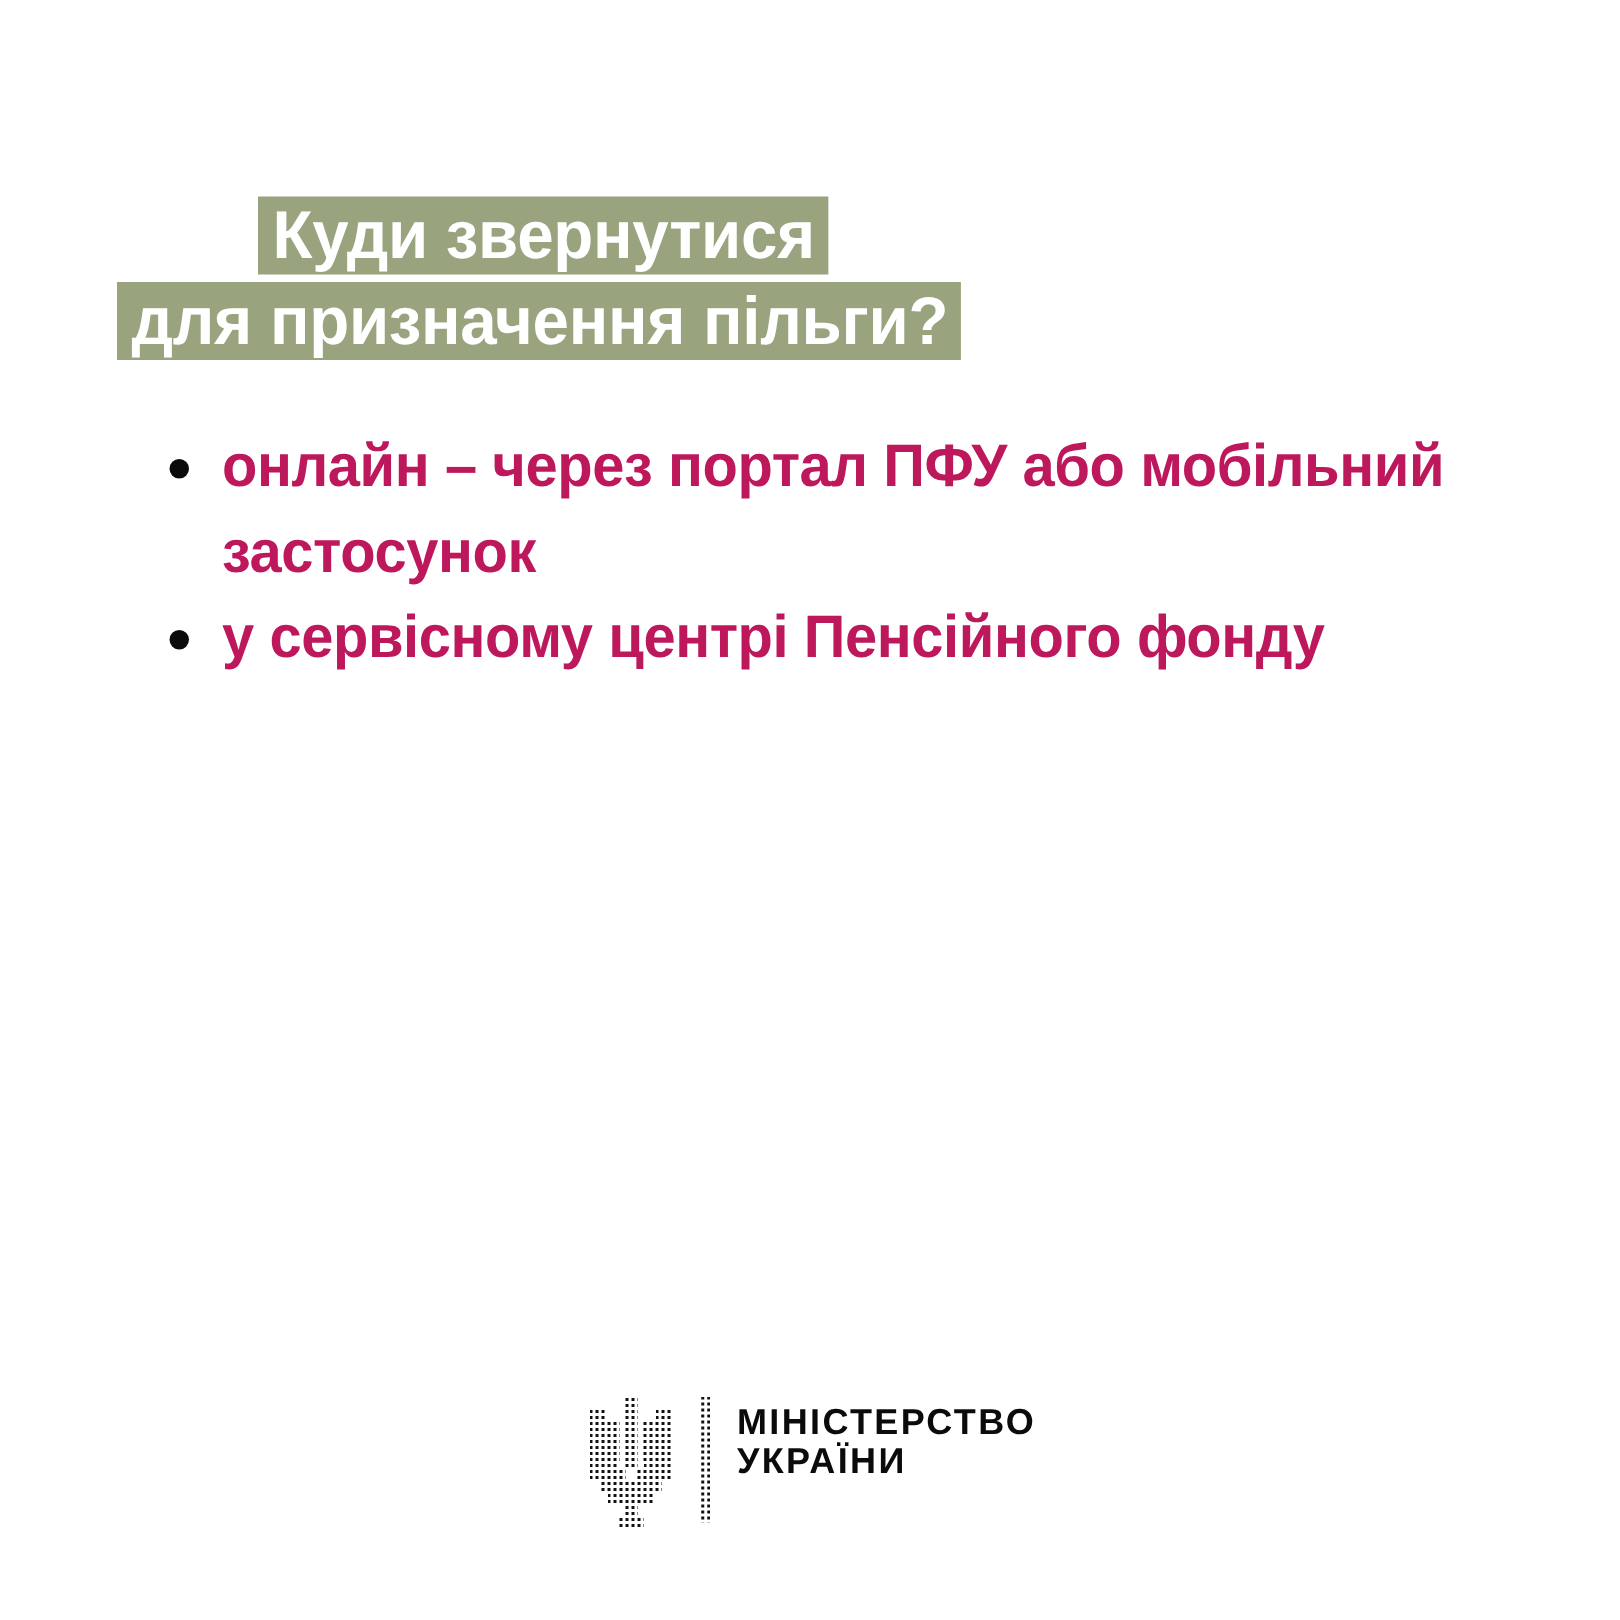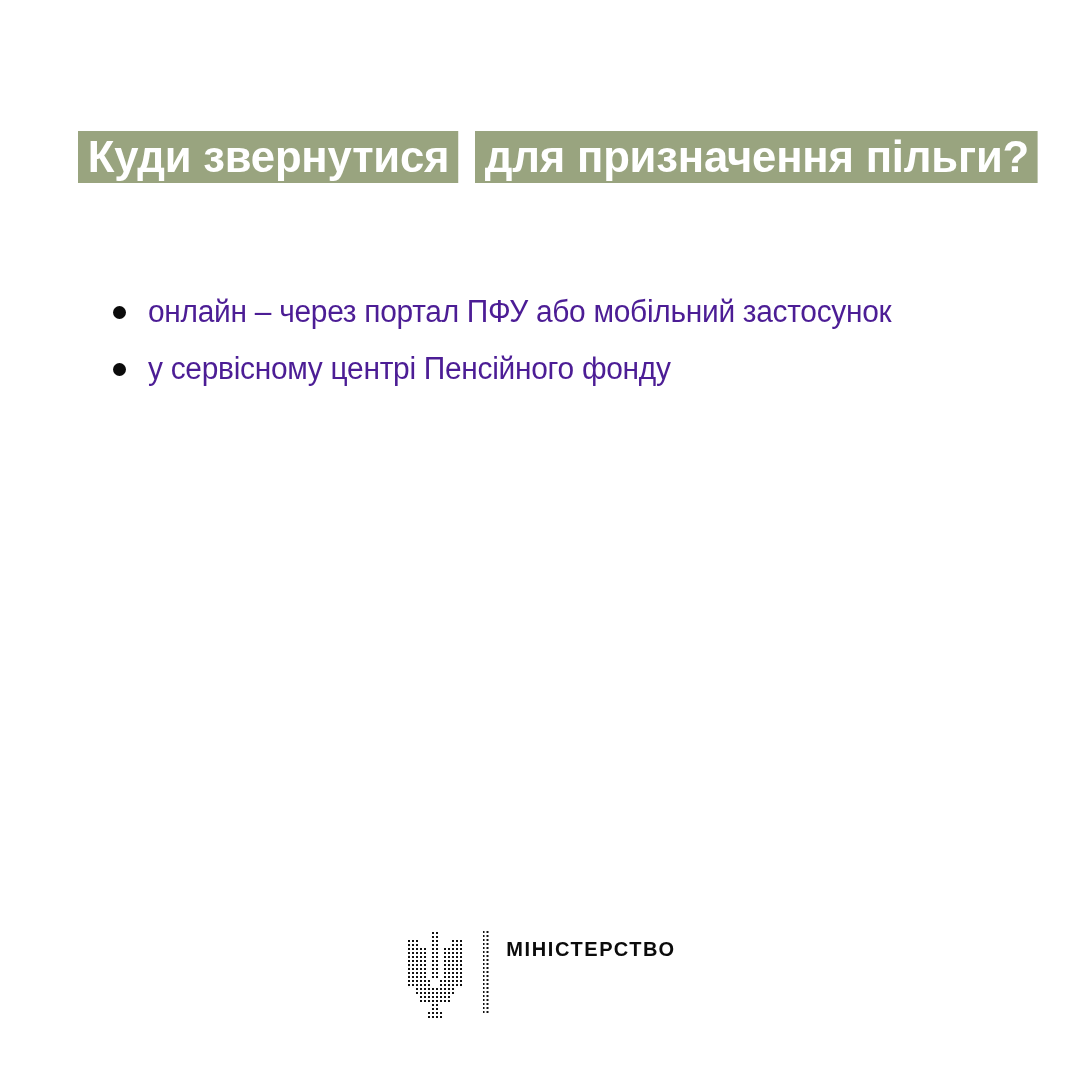--- a/index.html
+++ b/index.html
@@ -23,20 +23,21 @@
     background: #ffffff;
     box-sizing: border-box;
   }
 
   
   .title-block {
     position: absolute;
     left: 78px;
     top: 131px;
     display: flex;
+    flex-direction: column;
     align-items: center;
     gap: 5px;
   }
   .title-line {
     display: inline-block;
     background: #99a47f;
     color: #ffffff;
     font-size: 45px;
     line-height: 52px;
     font-weight: 700;
@@ -54,24 +55,24 @@
     left: 104px;
     top: 283px;
     width: 920px;
     margin: 0;
     padding: 0;
     list-style: none;
   }
   .bullet-item {
     position: relative;
     padding-left: 44px;
-    color: #4c1d95;
-    font-size: 31px;
+    color: #be185d;
+    font-size: 40px;
     line-height: 57px;
-    font-weight: 400;
+    font-weight: 700;
     letter-spacing: -0.3px;
     font-stretch: condensed;
     margin: 0;
   }
   .bullet-item .dot {
     position: absolute;
     left: 9px;
     top: 23px;
     width: 13px;
     height: 13px;
@@ -112,21 +113,21 @@
     flex: 0 0 auto;
   }
   .ministry-name {
     display: flex;
     flex-direction: column;
     justify-content: flex-start;
     padding-top: 8px;
   }
   .ministry-line {
     color: #0b0b0b;
-    font-size: 20px;
+    font-size: 24px;
     line-height: 26px;
     font-weight: 700;
     letter-spacing: 1.6px;
     text-transform: uppercase;
     white-space: nowrap;
   }
 </style>
 </head>
 <body>
 
@@ -200,18 +201,19 @@
           <pattern id="dots-v" width="2" height="2" patternUnits="userSpaceOnUse">
             <rect width="2" height="2" fill="#ffffff"></rect>
             <rect width="1" height="1" fill="#111111"></rect>
           </pattern>
         </defs>
         <rect x="0" y="0" width="3" height="42" fill="url(#dots-v)"></rect>
       </svg>
 
       <div class="ministry-name">
         <span class="ministry-line">МІНІСТЕРСТВО</span>
+        <span class="ministry-line">УКРАЇНИ</span>
       </div>
 
     </div>
   </div>
 
 </div>
 
 </body></html>

